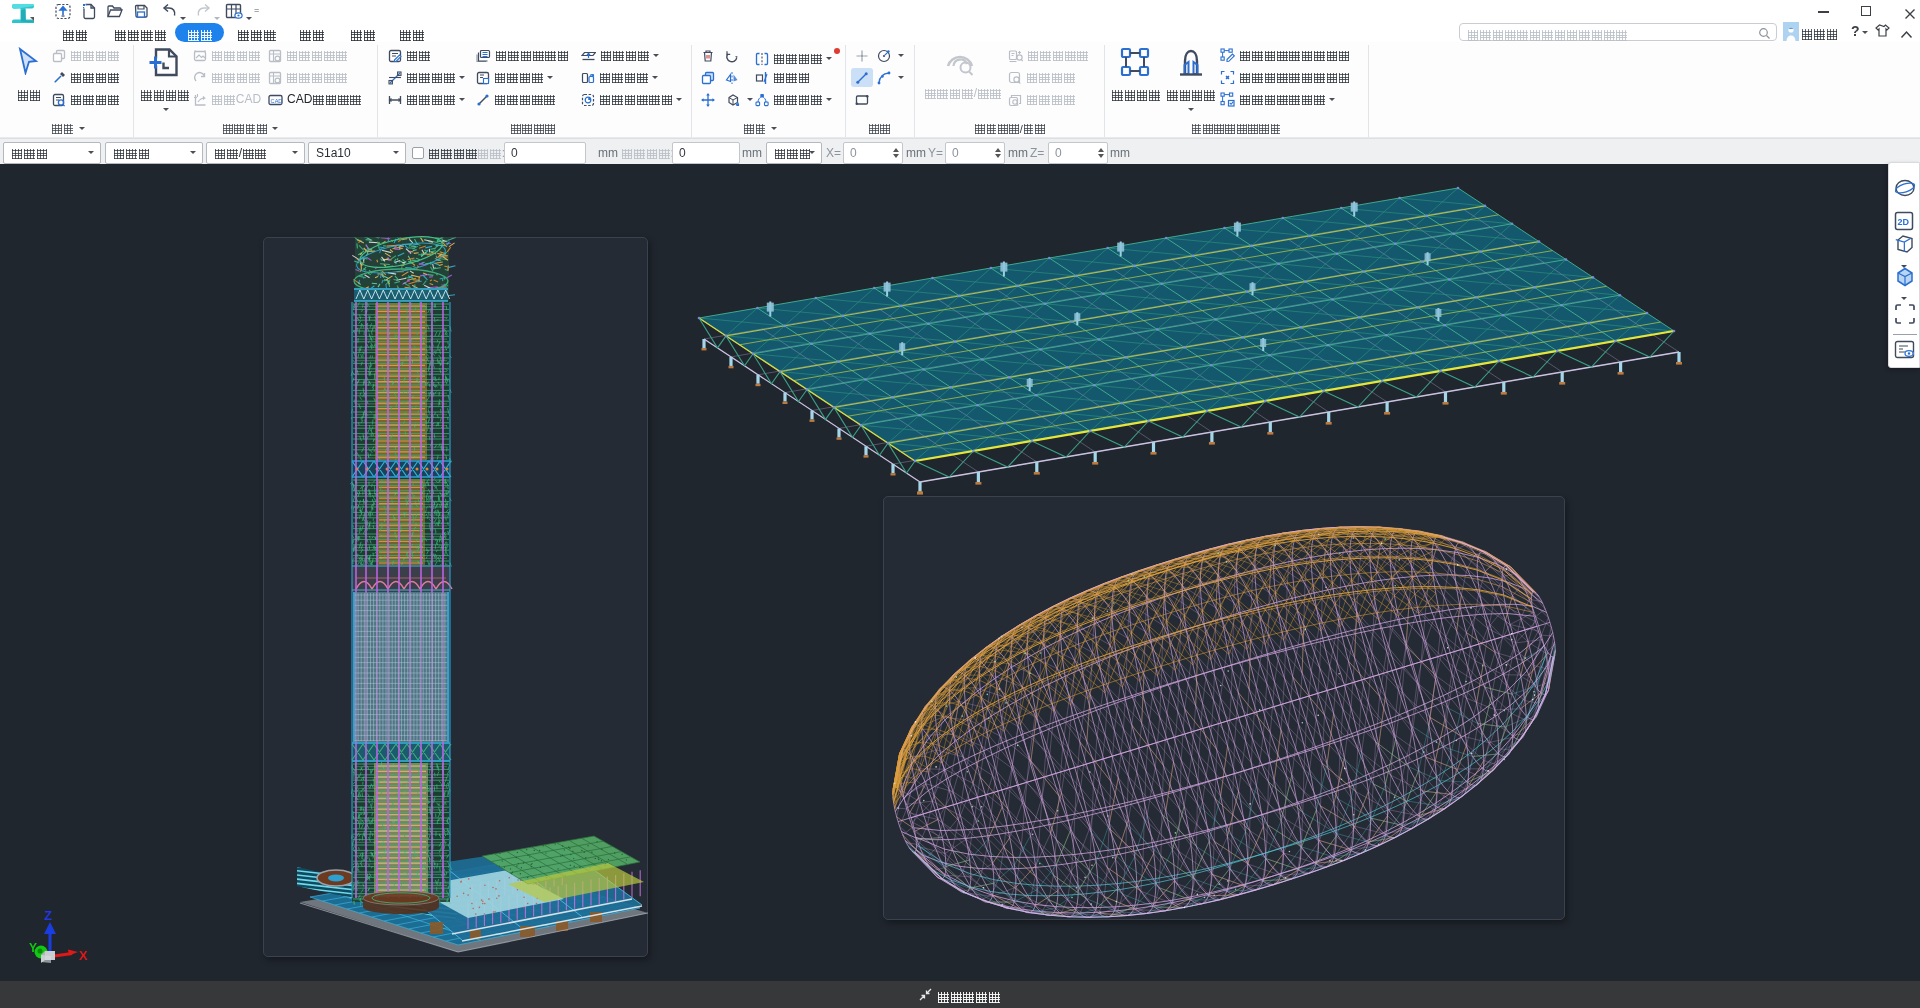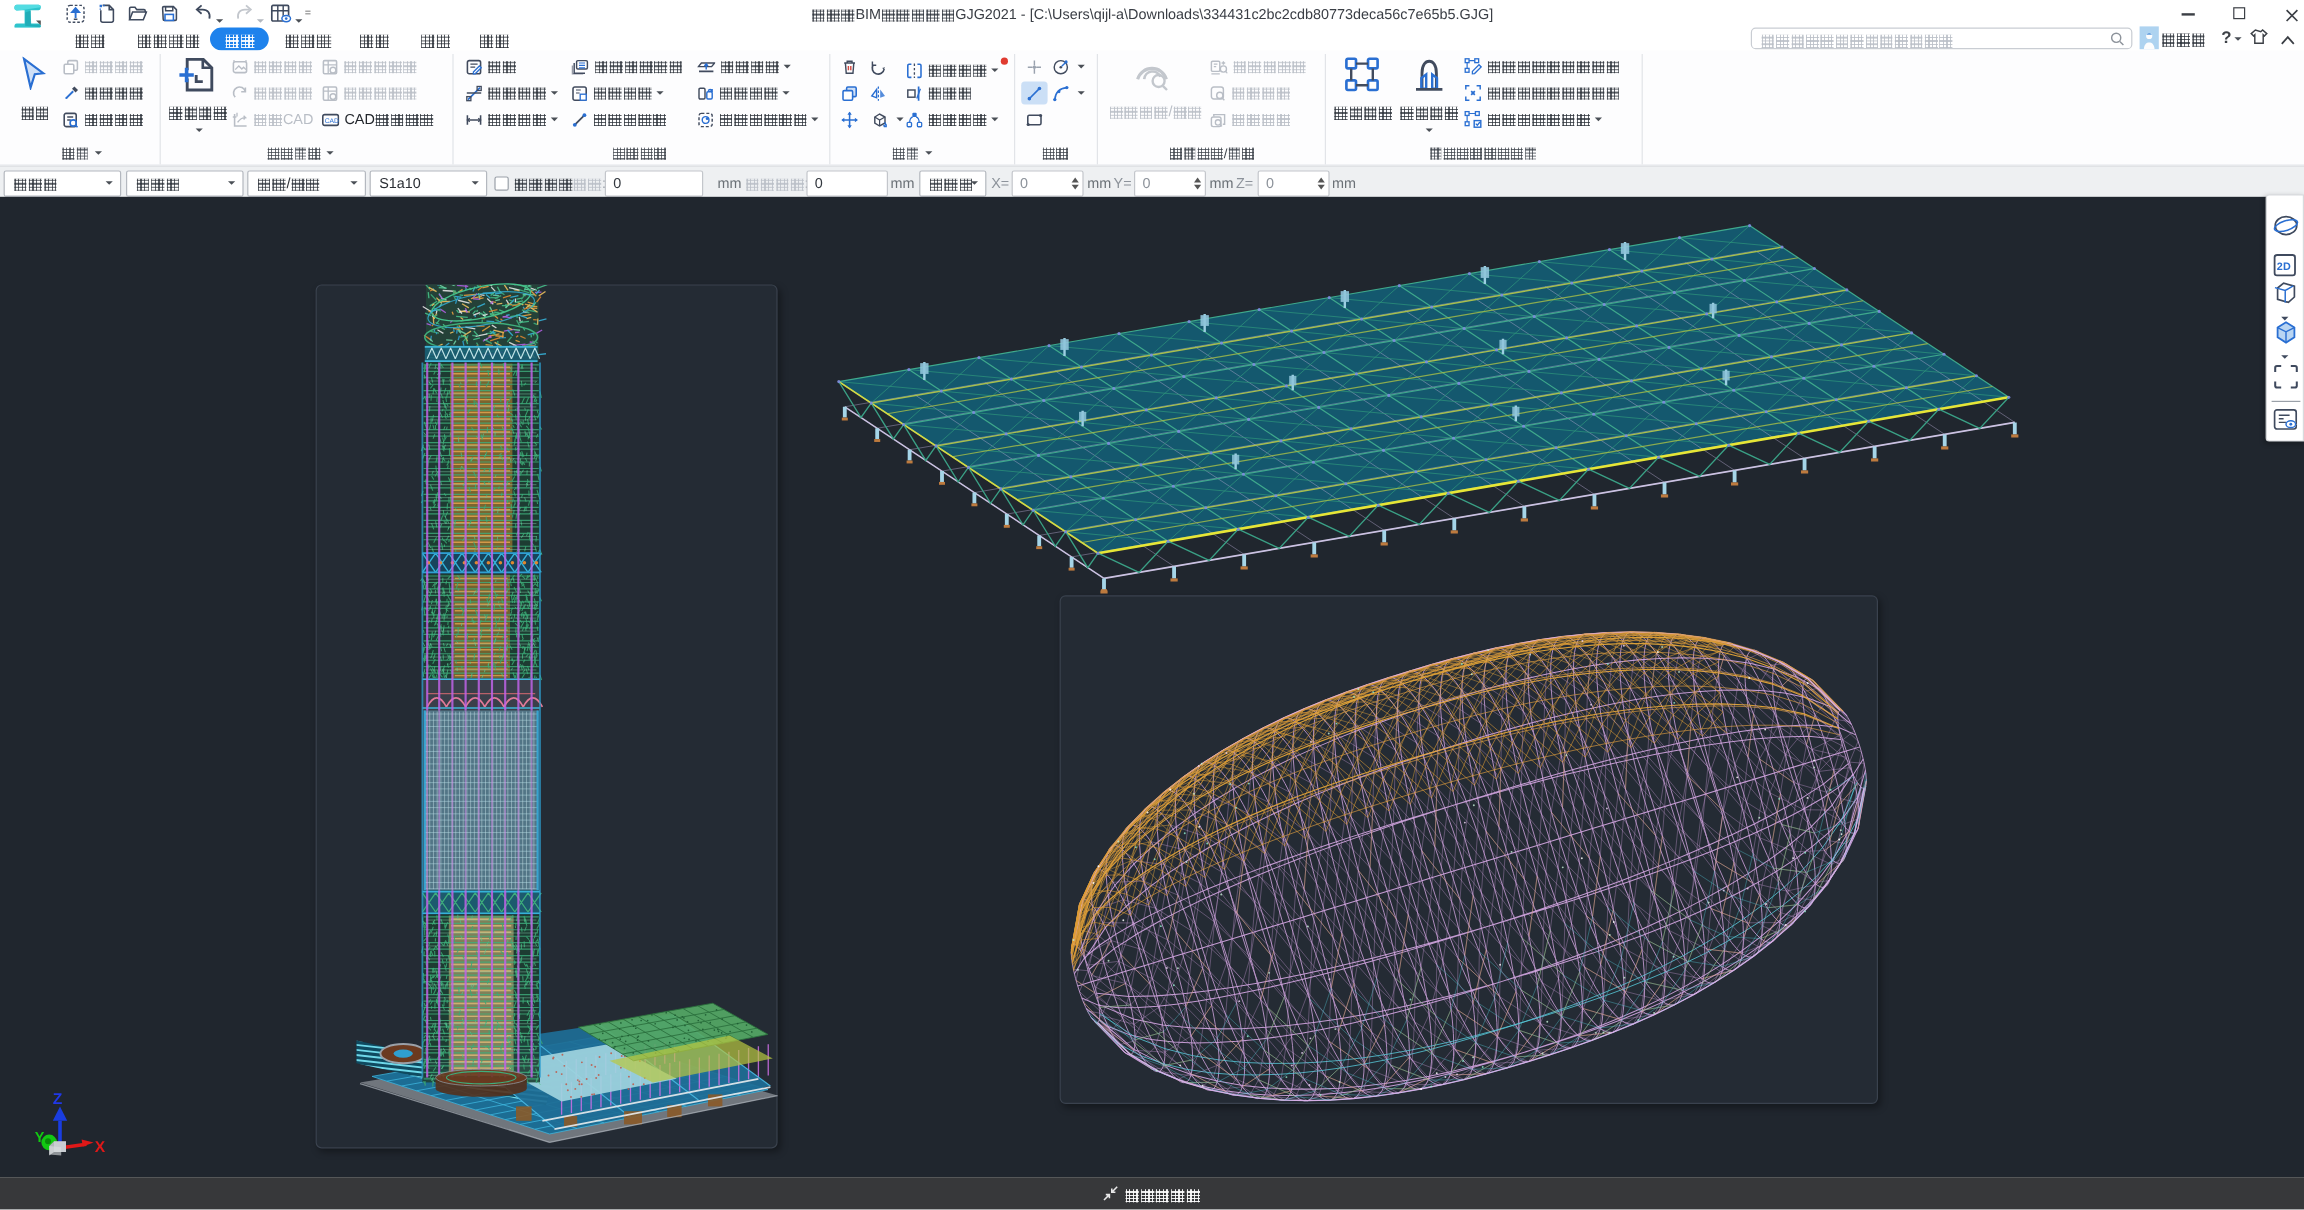--- a/index.html
+++ b/index.html
@@ -83,21 +83,20 @@
           <rect x="1.5" y="1.5" width="14" height="13" rx="1" stroke="#3f4a5e" stroke-width="1.4"></rect>
           <path d="M1.5 6h14M6.5 1.5v13M11 1.5v13" stroke="#3f4a5e" stroke-width="1.2"></path>
           <ellipse cx="13.5" cy="12.5" rx="4" ry="3" fill="#fff"></ellipse>
           <ellipse cx="13.5" cy="12.5" rx="3.6" ry="2.6" stroke="#2a6fd2" stroke-width="1.2"></ellipse>
           <circle cx="13.5" cy="12.5" r="1.1" fill="#2a6fd2"></circle>
         </svg></div>
       <div class="abs" style="left:180px;top:9px"><span class="car"></span></div>
       <div class="abs" style="left:214px;top:9px"><span class="car carg"></span></div>
       <div class="abs" style="left:246px;top:9px"><span class="car"></span></div>
       <div class="abs" style="left:254px;top:5px;color:#555;font-size:9px;letter-spacing:1px">=</div>
-      <div class="abs" style="left:0;top:5px;width:1920px;text-align:center;font-size:12px;color:#3a3e45;white-space:nowrap"><span class="z"><i></i><i></i><i></i></span><span style="letter-spacing:0">BIM</span><span class="z"><i></i><i></i><i></i><i></i><i></i></span>GJG2021 - [C:\Users\qijl-a\Downloads\334431c2bc2cdb80773deca56c7e65b5.GJG]</div>
       <div class="abs" style="left:1818px;top:11px;width:11px;height:1.6px;background:#3c4046"></div>
       <div class="abs" style="left:1861px;top:6px;width:10px;height:10px;border:1.4px solid #3c4046"></div>
       <div class="abs" style="left:1904px;top:6px"><svg width="12" height="12" viewBox="0 0 12 12" fill="none">
           <path d="M1.5 1.5l9 9M10.5 1.5l-9 9" stroke="#3c4046" stroke-width="1.4"></path>
         </svg></div>
     </div>
     <div id="tabs">
       <div class="abs" style="left:175px;top:0px;width:49px;height:19px;background:#1e82ec;border-radius:9.5px"></div>
       <div class="abs" style="left:62px;top:3px"><span class="zb"><i></i><i></i></span></div>
       <div class="abs" style="left:114px;top:3px"><span class="zb"><i></i><i></i><i></i><i></i></span></div>

